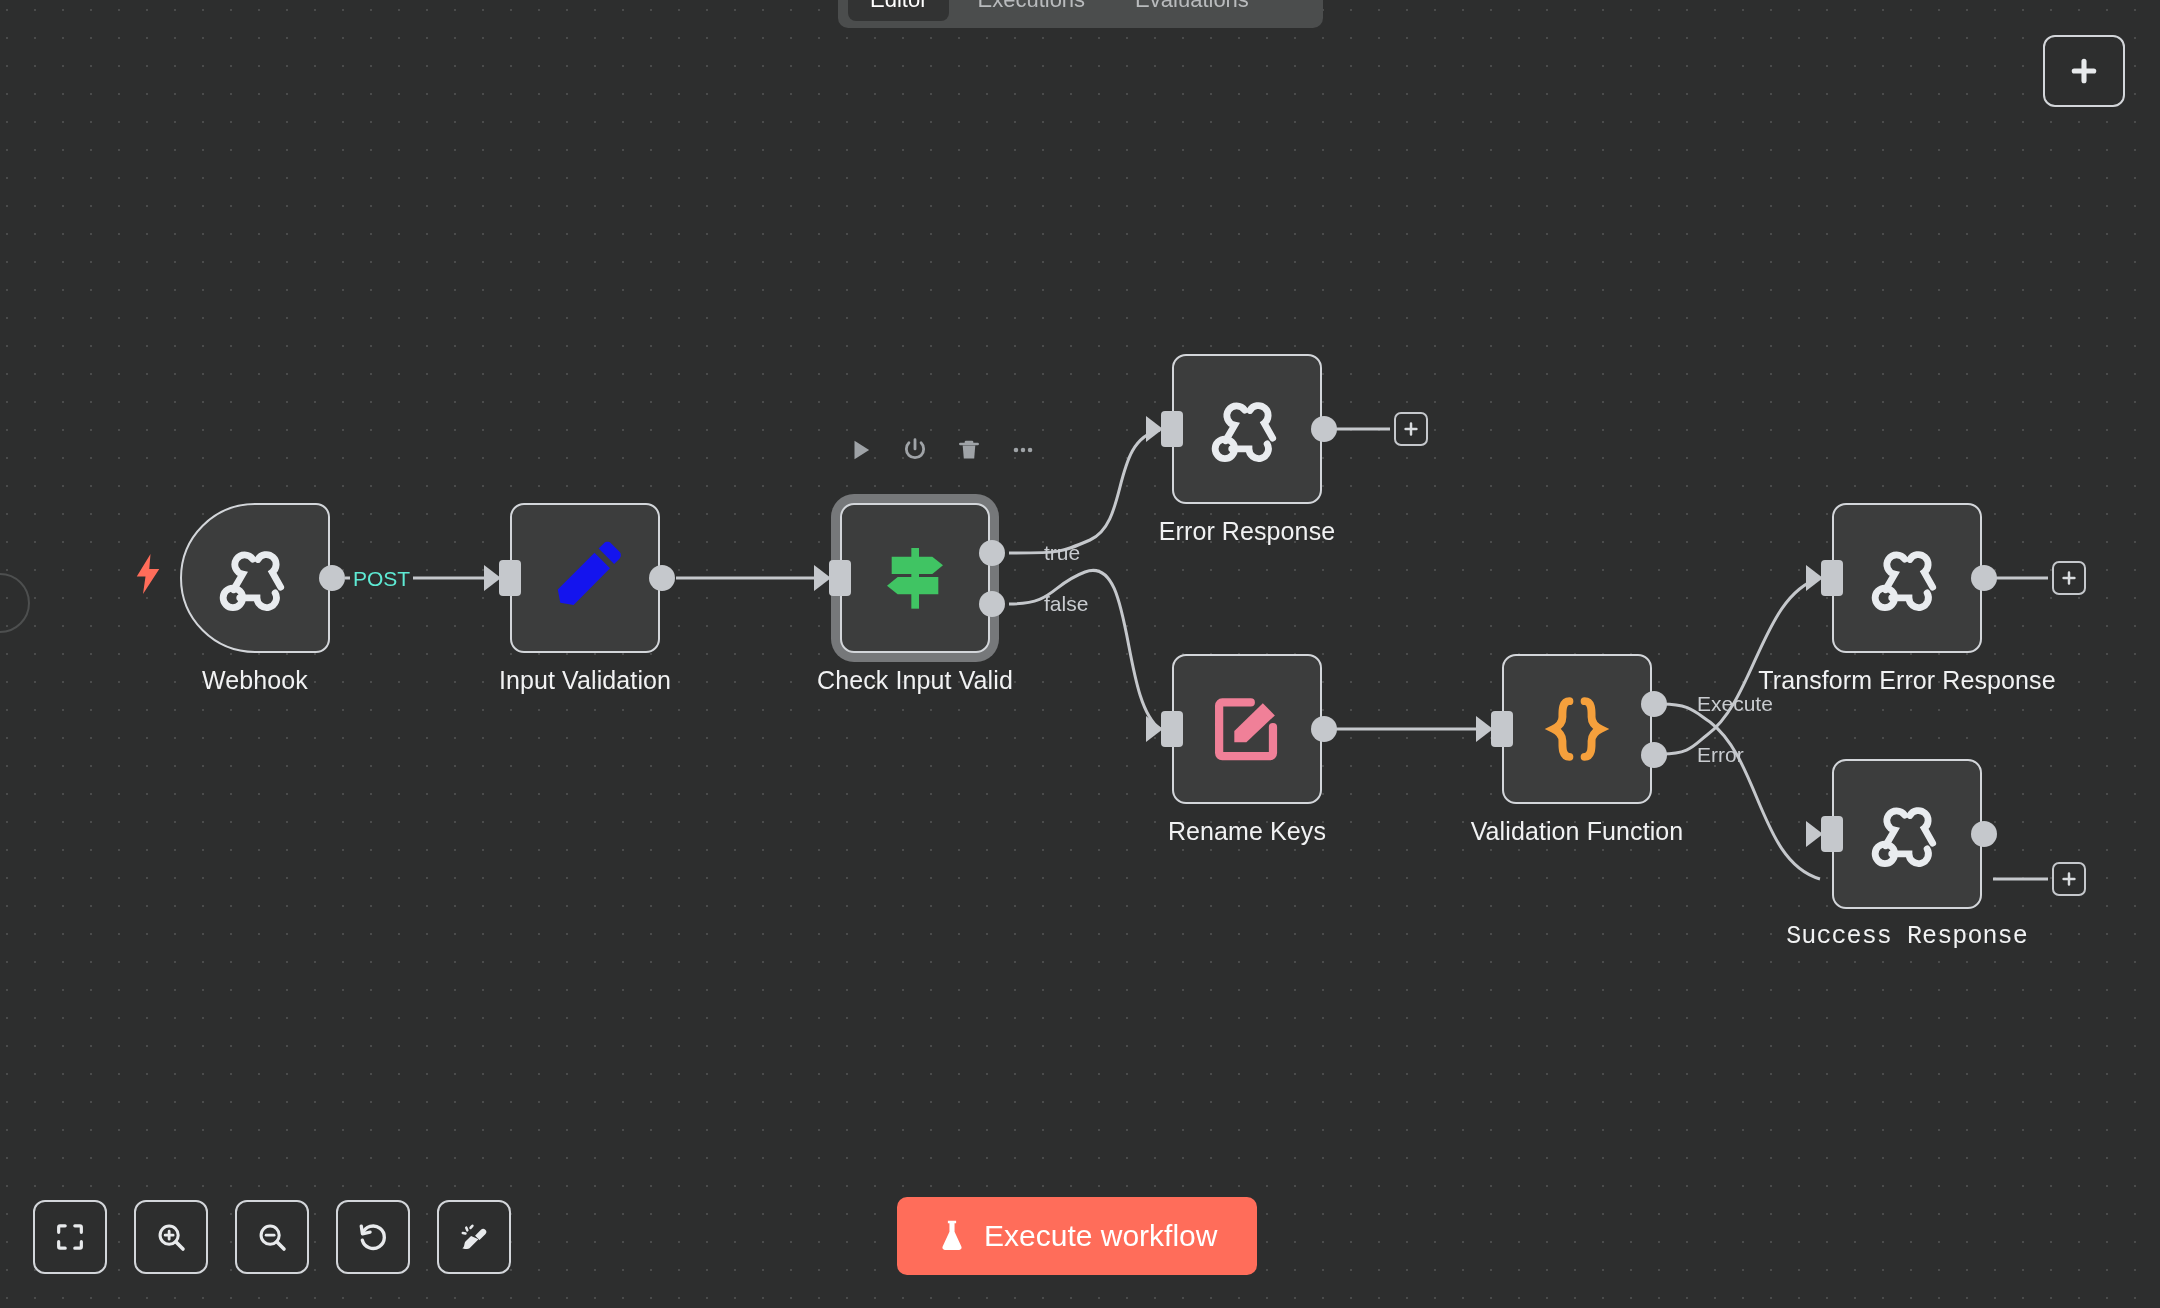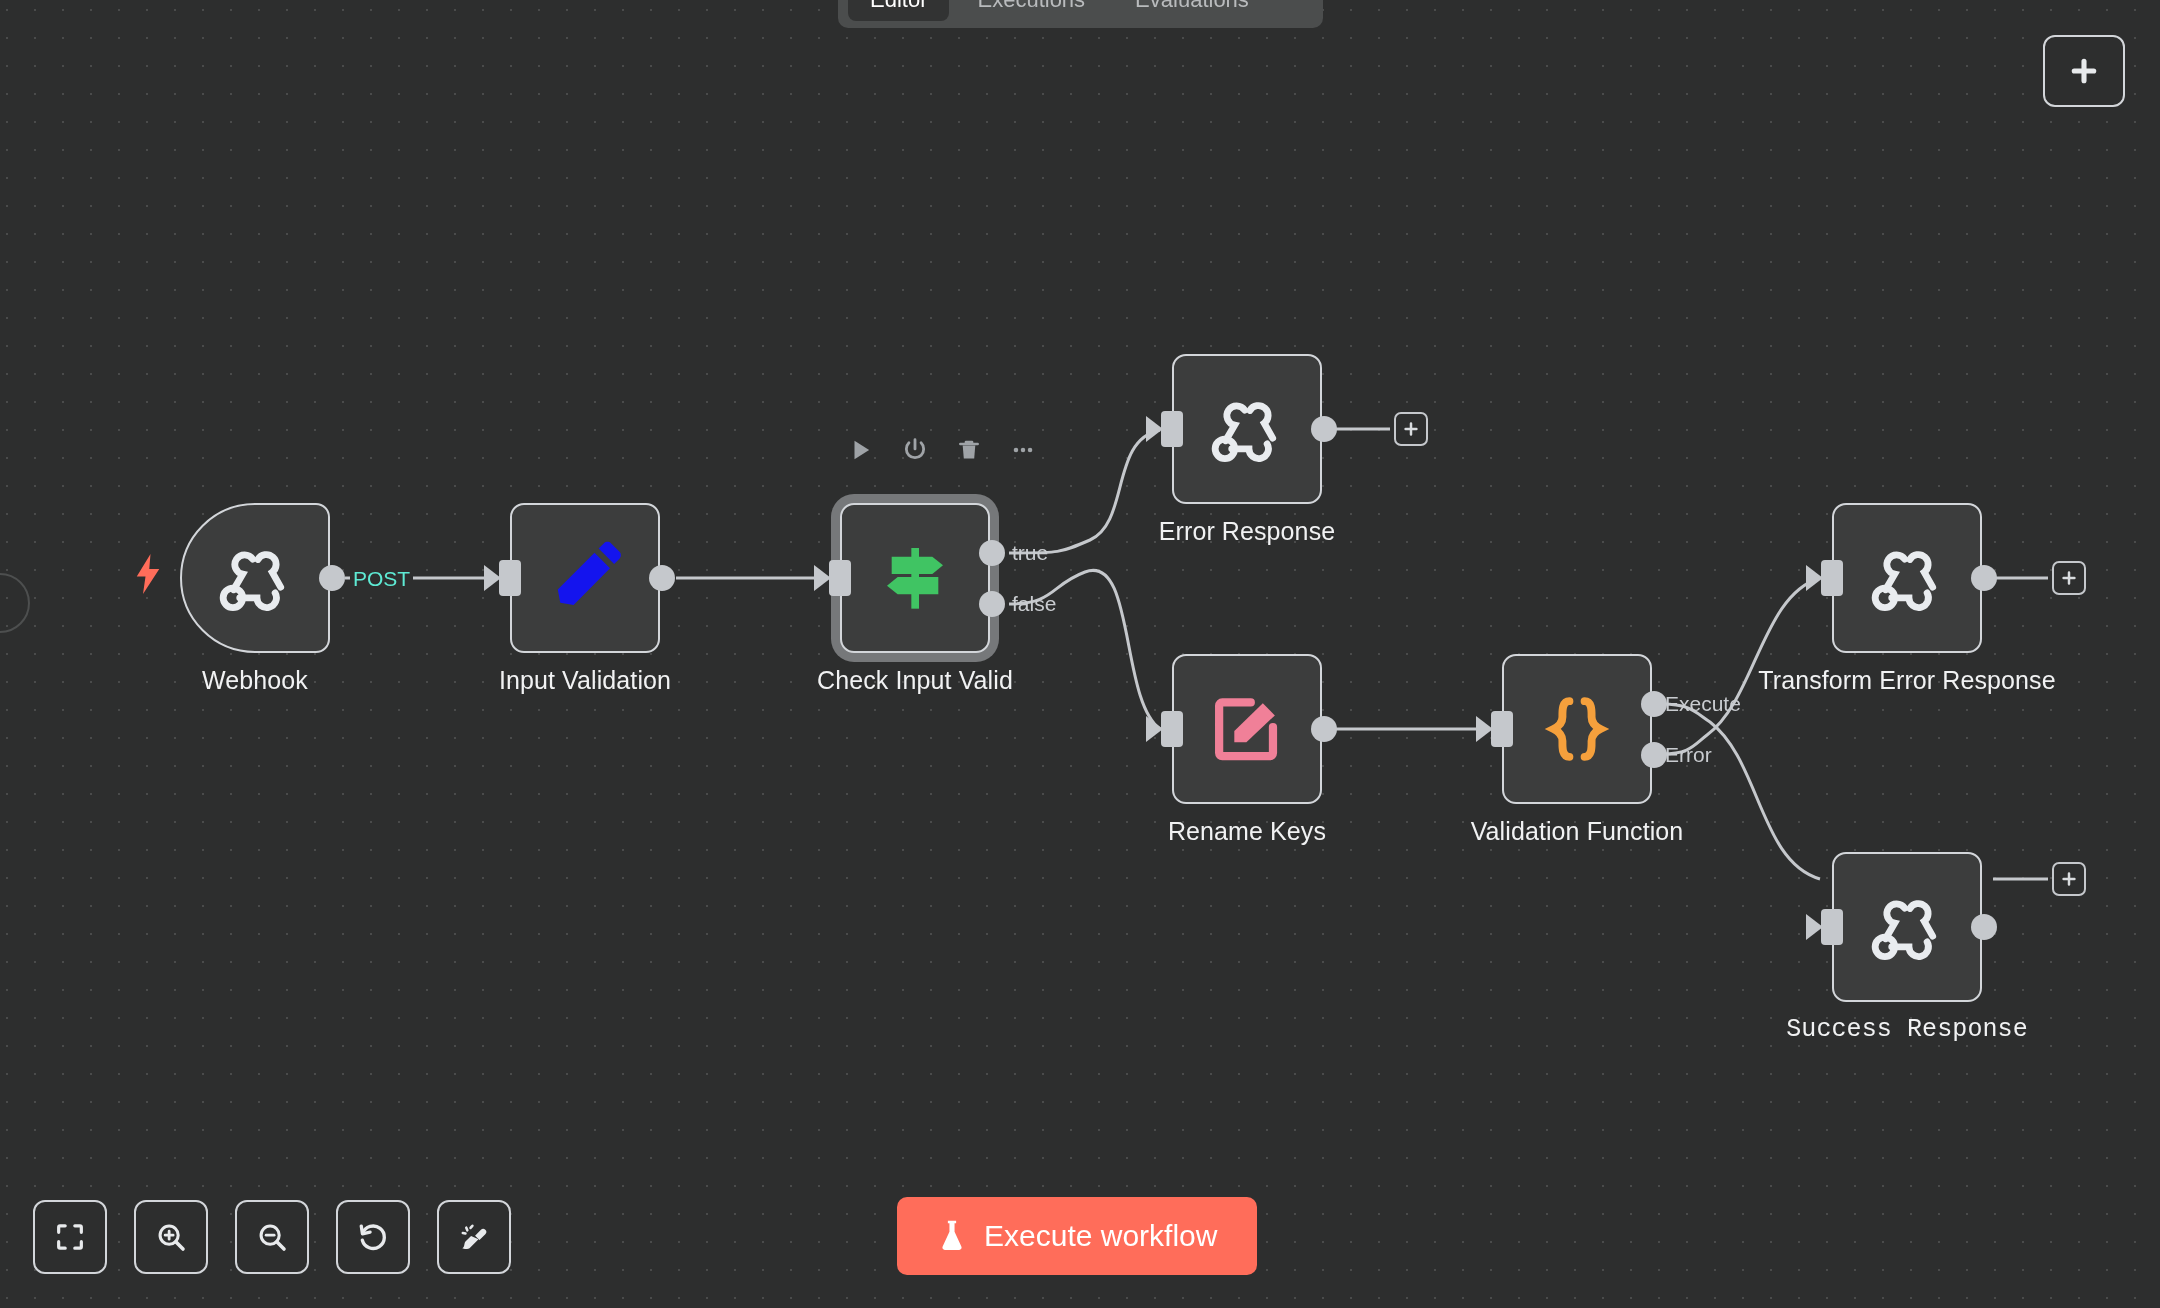--- a/index.html
+++ b/index.html
@@ -124,20 +124,21 @@
     border-bottom: 13px solid transparent;
     border-left: 17px solid #c5c8cc;
     z-index: 14;
   }
   .port-label {
     position: absolute;
     font-size: 21px;
     color: #c9ccd0;
     white-space: nowrap;
     z-index: 14;
+    margin-left: 32px;
   }
   .wire-label {
     position: absolute;
     font-size: 21px;
     color: #5eead4;
     white-space: nowrap;
     z-index: 14;
     background: #2d2e2e;
     padding: 0 3px;
   }
@@ -416,21 +417,21 @@
     </div>
     <div class="out-dot" style="left:139px; top:62px;"></div>
     <div class="node-label">Transform Error Response</div>
   </div>
   <div class="plus-stub" style="left:2052px; top:561px;">
     <svg width="20" height="20" viewBox="0 0 24 24">
       <path d="M12 5.5v13M5.5 12h13" stroke="#d9dcdf" stroke-width="3" stroke-linecap="round"></path>
     </svg>
   </div>
 
-  <div class="node" style="left:1832px; top:852px;font-family:Liberation Mono, monospace;">
+  <div class="node" style="left:1832px; top:759px;font-family:Liberation Mono, monospace;">
     <div class="in-tri" style="left:-26px; top:62px;"></div>
     <div class="in-arrow" style="left:-11px; top:57px;"></div>
     <div class="node-box">
       <svg width="78" height="78" viewBox="0 0 24 24">
         <path d="M11.3 6.2a3 3 0 1 0-3.1 4.6L5.4 15.6" fill="none" stroke="#e9ecef" stroke-width="2.1" stroke-linecap="round"></path>
         <path d="M12.9 6.3a3 3 0 1 1 4.4 3.9l2.6 4.6" fill="none" stroke="#e9ecef" stroke-width="2.1" stroke-linecap="round"></path>
         <path d="M18.2 16.6a3 3 0 1 1-5.6 1.5H7.3" fill="none" stroke="#e9ecef" stroke-width="2.1" stroke-linecap="round"></path>
         <circle cx="5.2" cy="18.1" r="3" fill="none" stroke="#e9ecef" stroke-width="2.1"></circle>
       </svg>
     </div>

